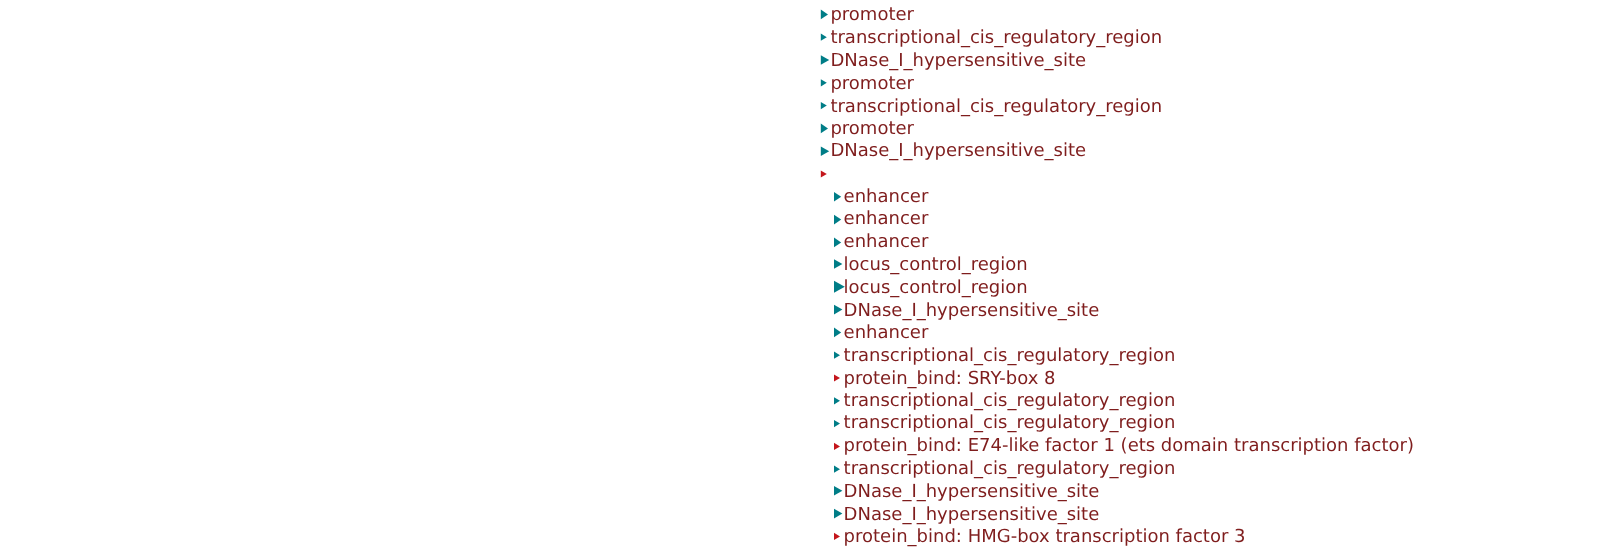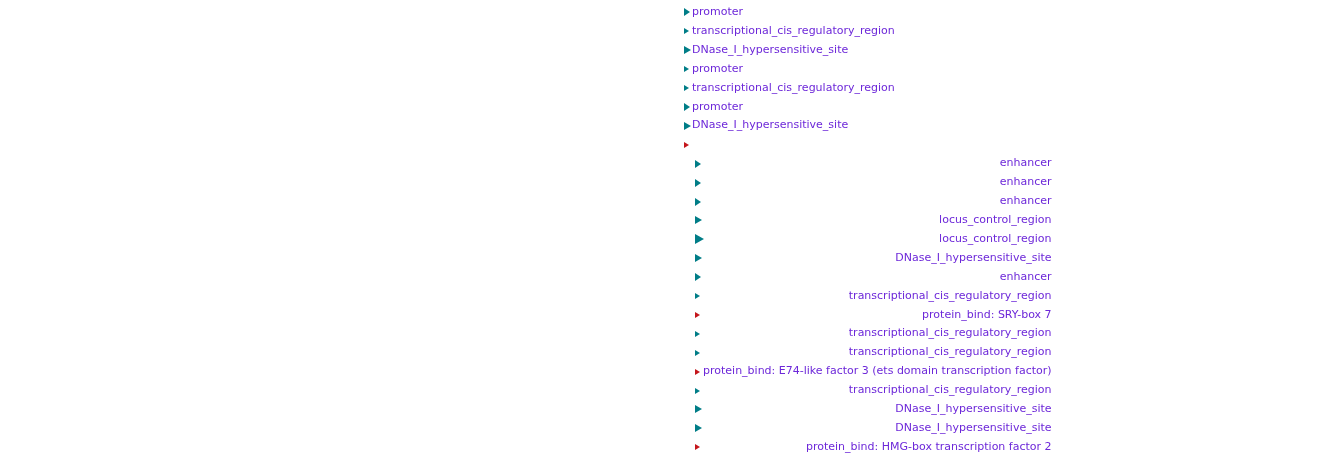--- a/index.html
+++ b/index.html
@@ -16,41 +16,41 @@
     position: absolute;
     left: 684px;
     top: 3px;
   }
   .feature-row {
     display: flex;
     align-items: center;
     height: 18.92px;
     cursor: default;
   }
-  .feature-row.level-1 { margin-left: 11px; justify-content: space-between; }
+  .feature-row.level-1 { margin-left: 11px; }
   .icon-box {
     width: 8px;
     flex: none;
     display: flex;
     align-items: center;
   }
   .tri {
     width: 0;
     height: 0;
     border-style: solid;
     border-color: transparent;
   }
   .tri-small        { border-width: 3.5px 0 3.5px 5px; }
   .tri-medium       { border-width: 4px 0 4px 6px; }
   .tri-medium-large { border-width: 4.5px 0 4.5px 7px; }
   .tri-large        { border-width: 5.5px 0 5.5px 9px; }
   .feature-label {
-    font-size: 11px;
+    font-size: 15px;
     line-height: 18.92px;
-    color: #6d28d9;
+    color: #7f1d1d;
     white-space: pre;
   }
 </style>
 </head>
 <body>
 
 <div class="feature-tree">
     <div class="feature-row level-0">
     <span class="icon-box">
       <span class="tri tri-medium" style="border-left-color: rgb(0, 125, 135);"></span>
@@ -143,39 +143,39 @@
     <div class="feature-row level-1">
     <span class="icon-box">
       <span class="tri tri-small" style="border-left-color: rgb(0, 125, 135);"></span>
     </span>
     <span class="feature-label">transcriptional_cis_regulatory_region</span>
   </div>
     <div class="feature-row level-1">
     <span class="icon-box">
       <span class="tri tri-small" style="border-left-color: rgb(196, 22, 28);"></span>
     </span>
-    <span class="feature-label">protein_bind: SRY-box 7</span>
+    <span class="feature-label">protein_bind: SRY-box 8</span>
   </div>
     <div class="feature-row level-1">
     <span class="icon-box">
       <span class="tri tri-small" style="border-left-color: rgb(0, 125, 135);"></span>
     </span>
     <span class="feature-label">transcriptional_cis_regulatory_region</span>
   </div>
     <div class="feature-row level-1">
     <span class="icon-box">
       <span class="tri tri-small" style="border-left-color: rgb(0, 125, 135);"></span>
     </span>
     <span class="feature-label">transcriptional_cis_regulatory_region</span>
   </div>
     <div class="feature-row level-1">
     <span class="icon-box">
       <span class="tri tri-small" style="border-left-color: rgb(196, 22, 28);"></span>
     </span>
-    <span class="feature-label">protein_bind: E74-like factor 3 (ets domain transcription factor)</span>
+    <span class="feature-label">protein_bind: E74-like factor 1 (ets domain transcription factor)</span>
   </div>
     <div class="feature-row level-1">
     <span class="icon-box">
       <span class="tri tri-small" style="border-left-color: rgb(0, 125, 135);"></span>
     </span>
     <span class="feature-label">transcriptional_cis_regulatory_region</span>
   </div>
     <div class="feature-row level-1">
     <span class="icon-box">
       <span class="tri tri-medium-large" style="border-left-color: rgb(0, 125, 135);"></span>
@@ -185,15 +185,15 @@
     <div class="feature-row level-1">
     <span class="icon-box">
       <span class="tri tri-medium-large" style="border-left-color: rgb(0, 125, 135);"></span>
     </span>
     <span class="feature-label">DNase_I_hypersensitive_site</span>
   </div>
     <div class="feature-row level-1">
     <span class="icon-box">
       <span class="tri tri-small" style="border-left-color: rgb(196, 22, 28);"></span>
     </span>
-    <span class="feature-label">protein_bind: HMG-box transcription factor 2</span>
+    <span class="feature-label">protein_bind: HMG-box transcription factor 3</span>
   </div>
   </div>
 
 </body></html>

